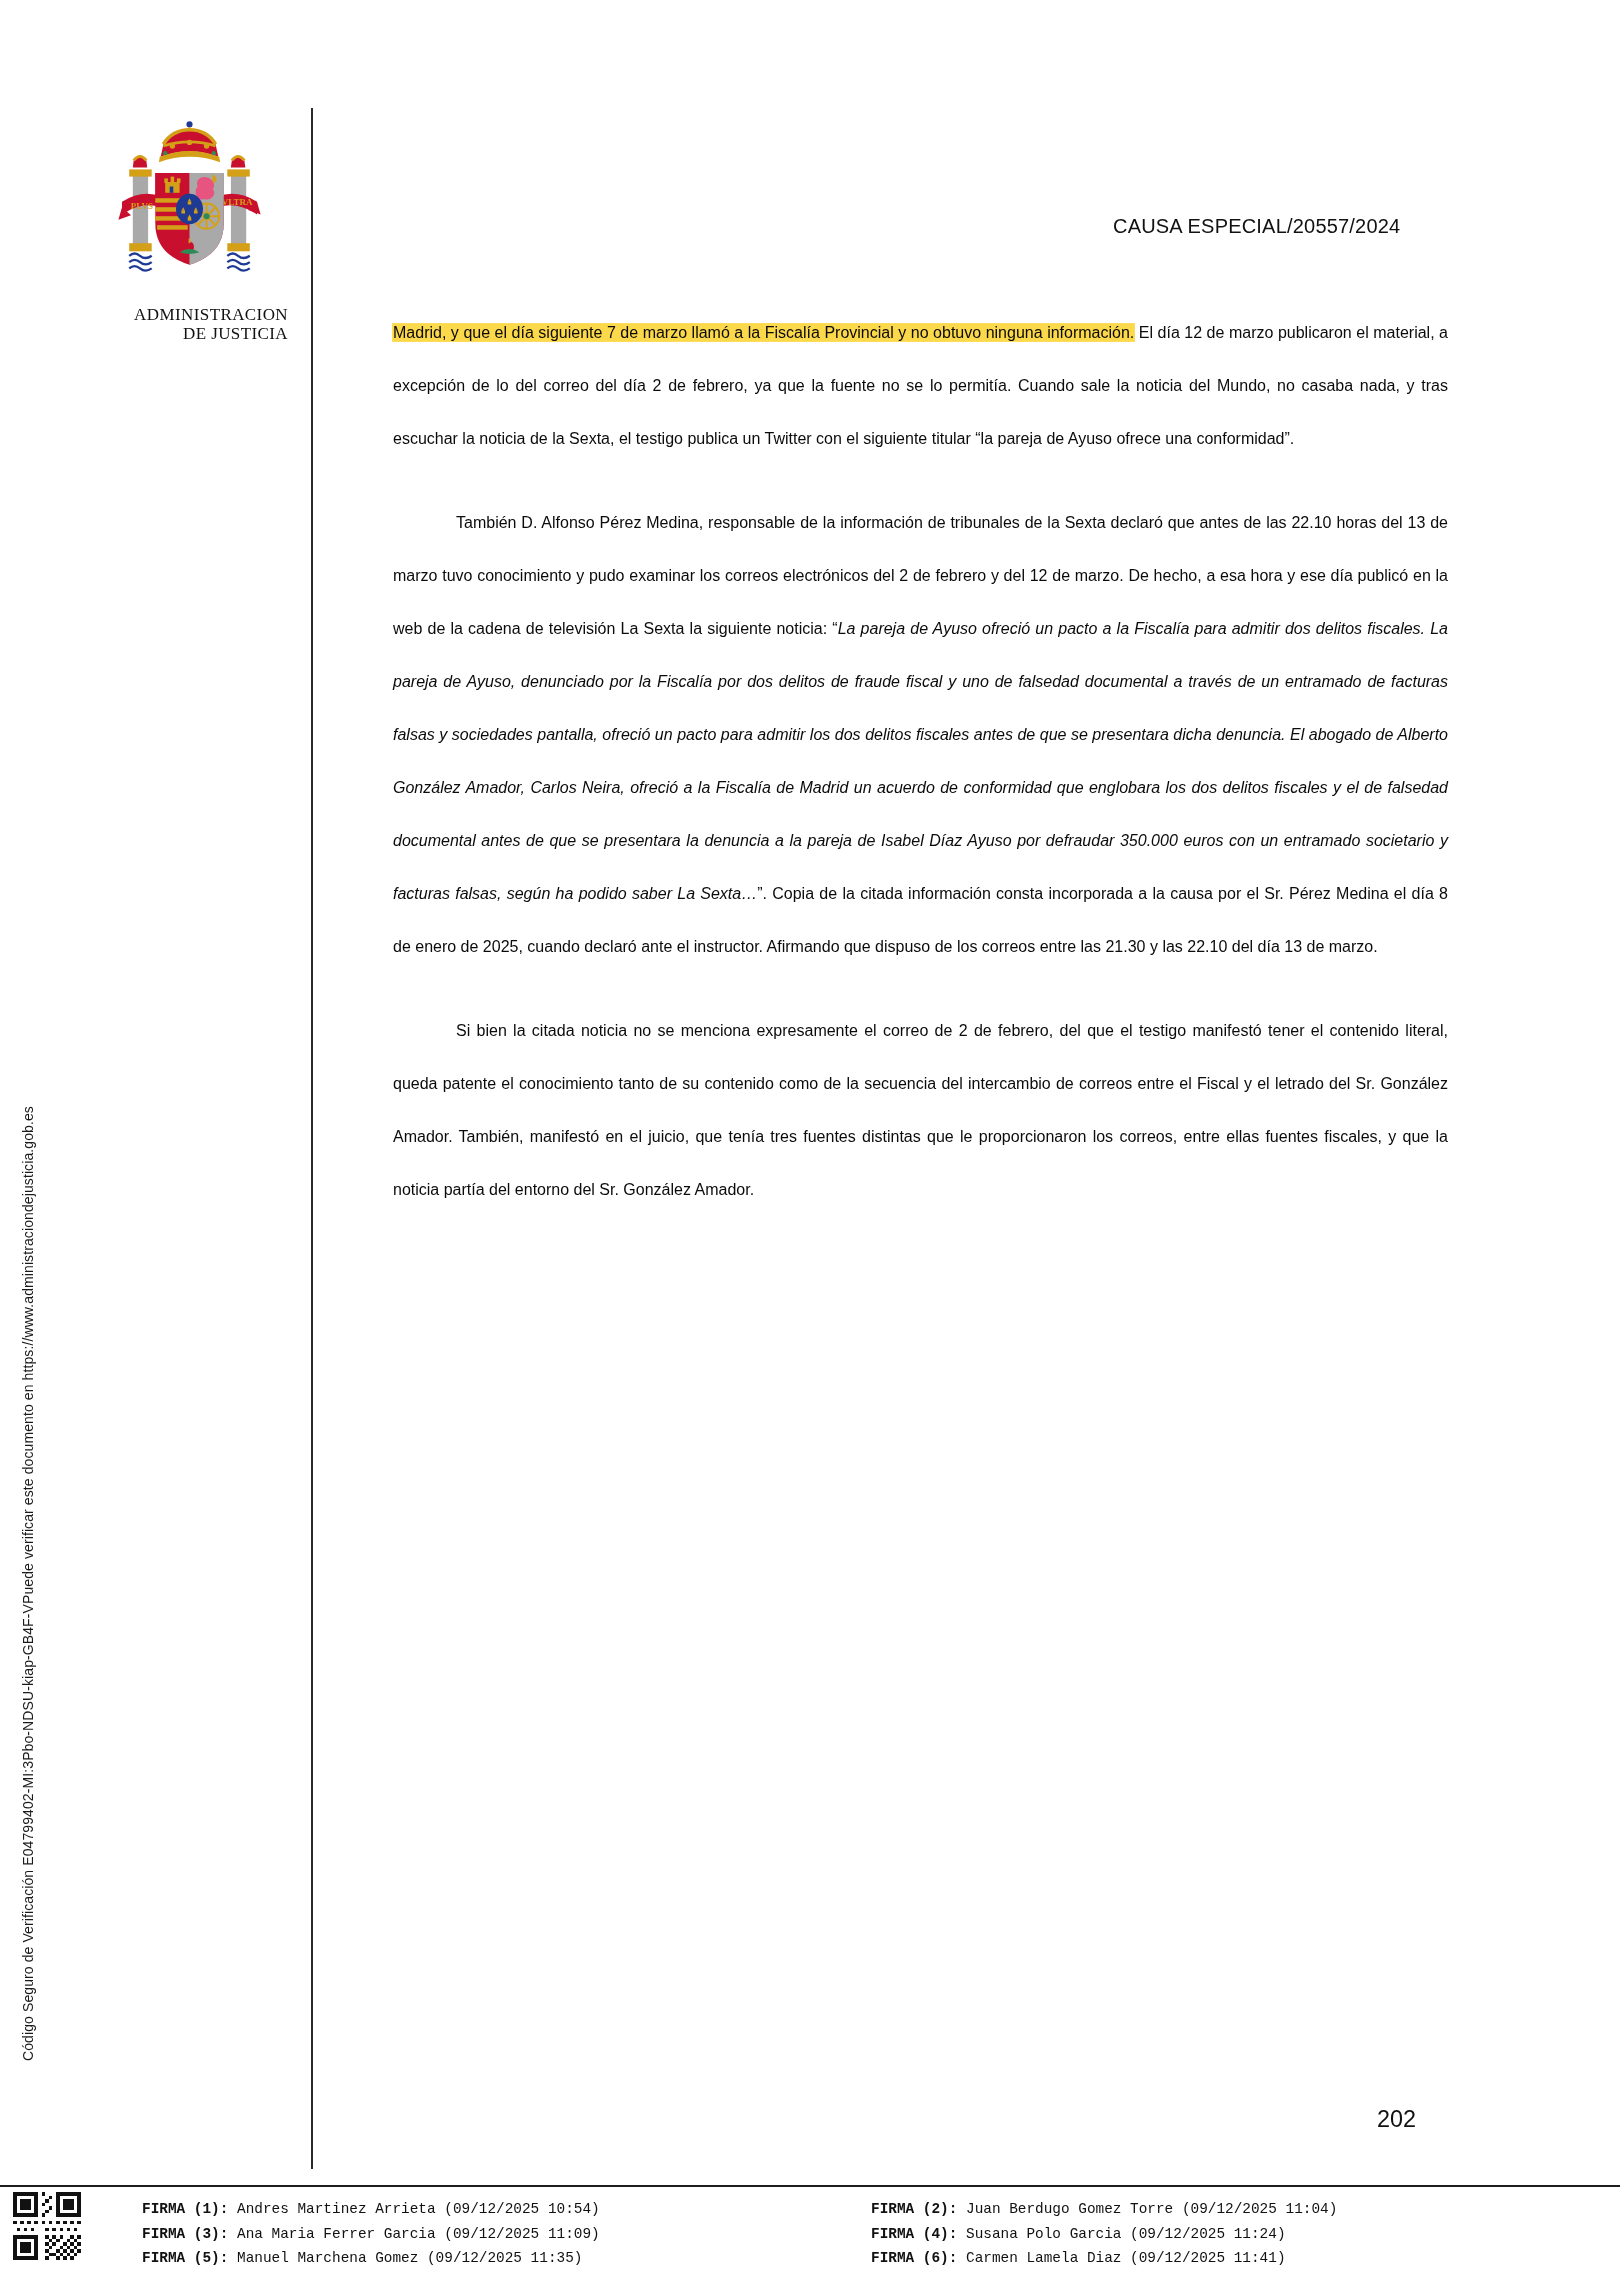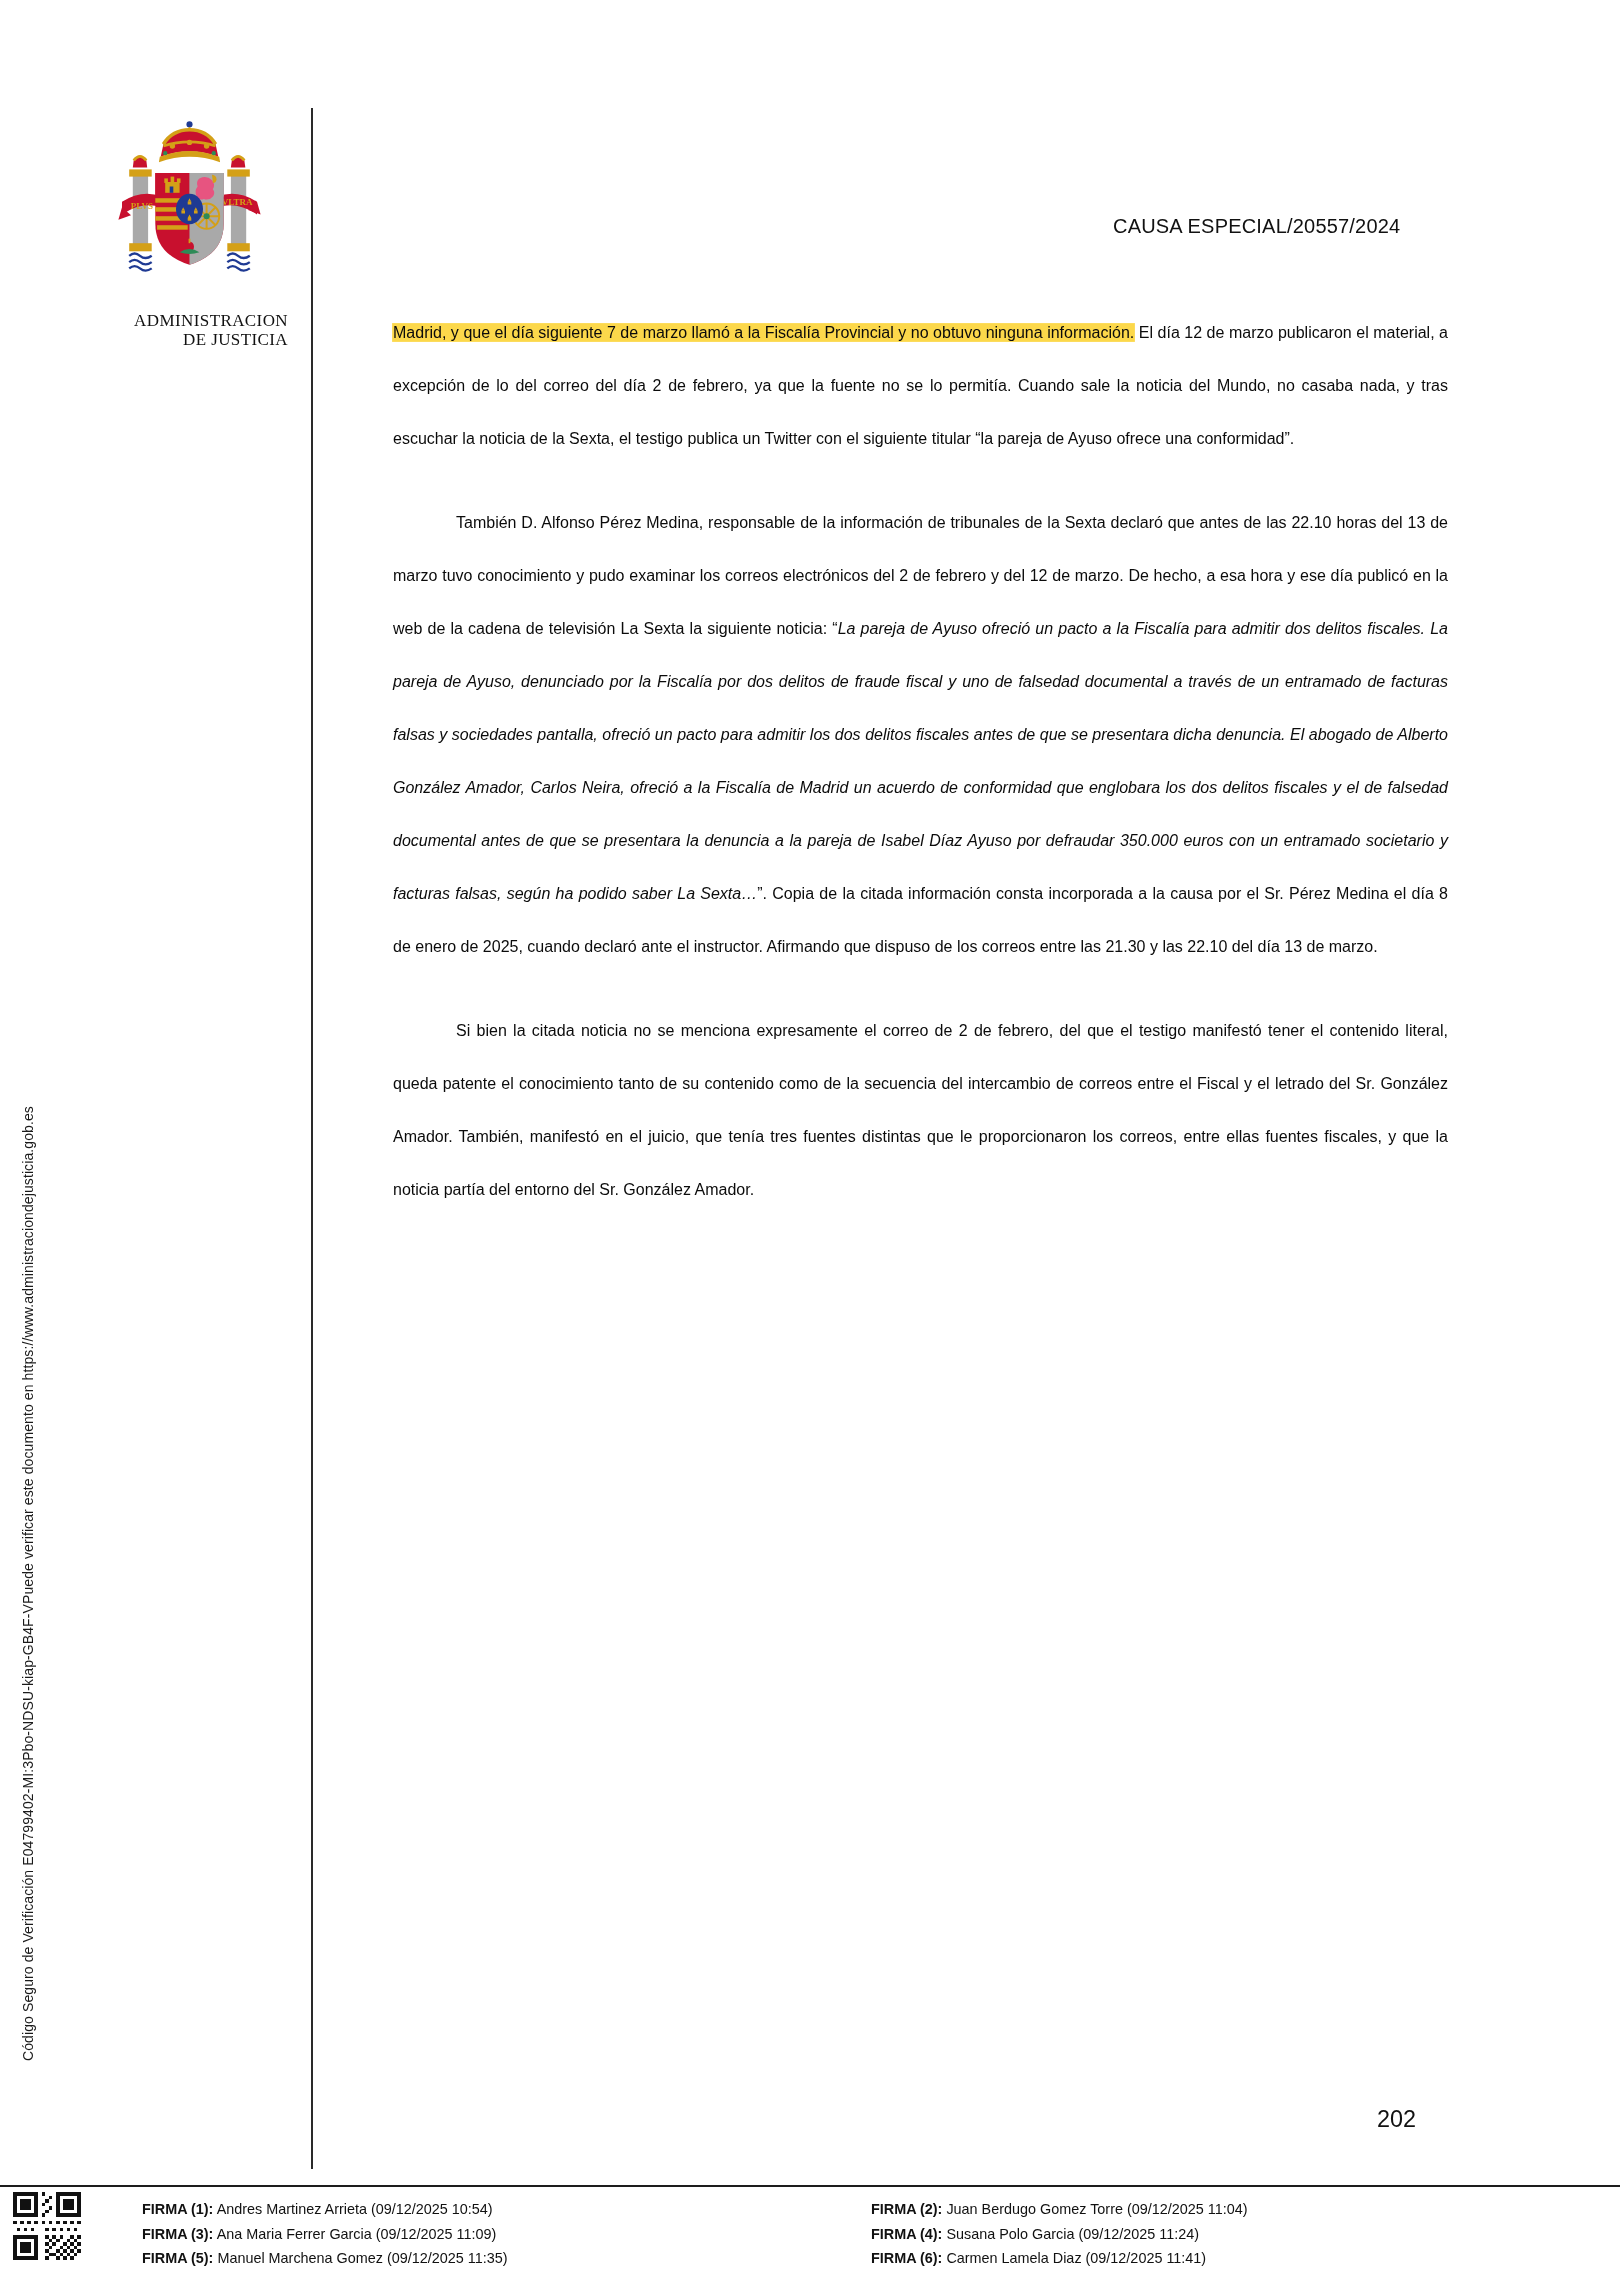--- a/index.html
+++ b/index.html
@@ -59,21 +59,21 @@
     width: 198px;
     text-align: right;
   }
   .crest-svg { display: block; margin: 0 auto; }
   .crest-caption {
     font-family: "Liberation Serif", serif;
     font-size: 17px;
     letter-spacing: 0.4px;
     color: #111;
     line-height: 1.12;
-    margin-top: 12px;
+    margin-top: 6px;
   }
 
   
   .vrule {
     position: absolute;
     left: 311px;
     top: 108px;
     width: 1.8px;
     height: 2061px;
     background: #2a2a2a;
@@ -138,21 +138,21 @@
     top: 2199px;
     width: 1440px;
     font-size: 14.4px;
     color: #111;
   }
   .fgrid {
     display: grid;
     grid-template-columns: 729px 1fr;
     row-gap: 3.6px;
   }
-  .fitem { white-space: nowrap; line-height: 21px; }
+  .fitem { white-space: nowrap; line-height: 21px; font-family: Liberation Mono, monospace; }
   .fitem b { font-weight: bold; }
   .fnote {
     margin-top: 2.7px;
     font-size: 13.5px;
     line-height: 19px;
     white-space: nowrap;
   }
   .fnote u { text-decoration: underline; }
 </style>
 </head>

